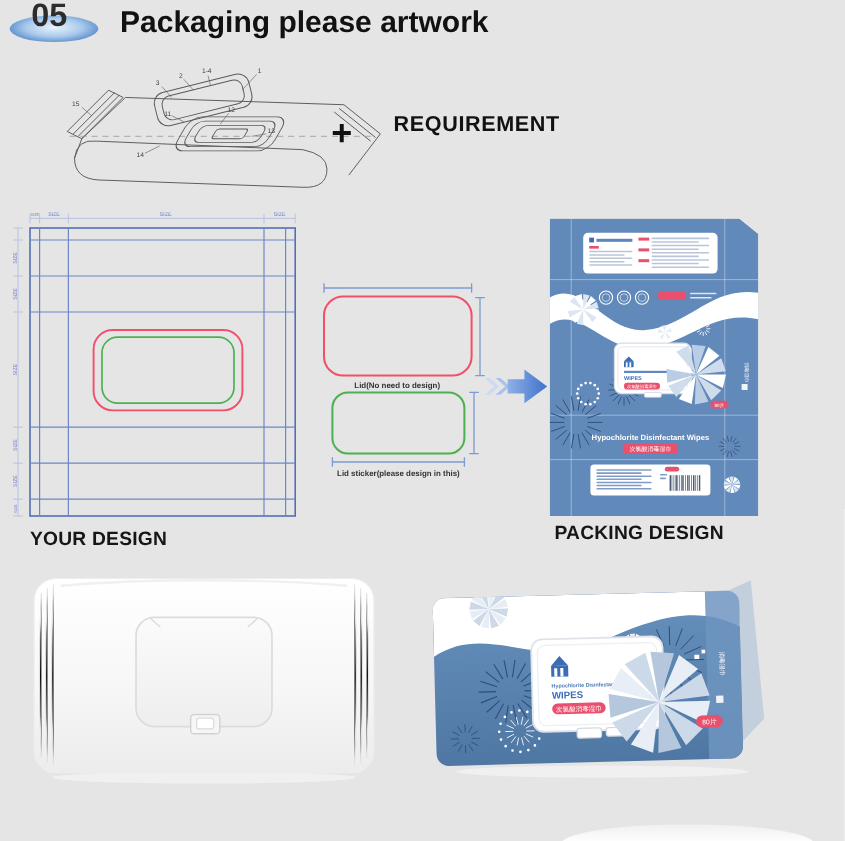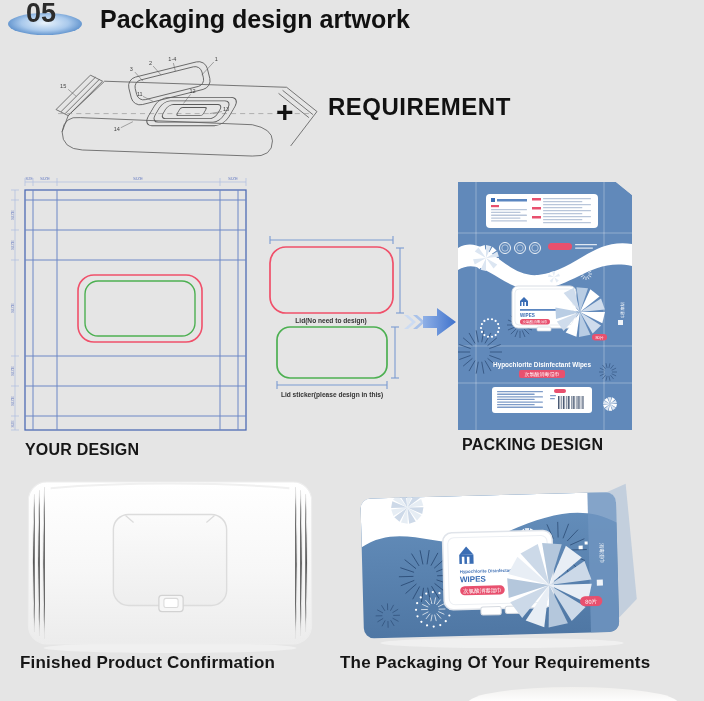--- a/index.html
+++ b/index.html
@@ -5,35 +5,35 @@
   html,body{margin:0;padding:0;background:#fff;}
   #stage{position:relative;width:704px;height:701px;background:#e5e5e5;overflow:hidden;
          font-family:"Liberation Sans",sans-serif;}
   .abs{position:absolute;}
   .caption{color:#161616;font-weight:600;letter-spacing:.2px;}
   #step-ellipse{left:8px;top:13px;width:74px;height:22px;border-radius:50%;
     background:radial-gradient(ellipse at 50% 45%, #e9f3fc 0%, #a9c9ec 45%, #4f86c6 80%, #2f63a6 100%);}
   #step-number{left:26px;top:-2px;font-size:27px;font-weight:600;color:#2c2c2c;}
   #page-title{left:100px;top:5px;font-size:25px;font-weight:700;color:#111;}
   #plus-sign{left:276px;top:95px;font-size:30px;font-weight:700;color:#111;}
-  #requirement-label{left:328px;top:93px;font-size:24px;font-weight:700;color:#111;letter-spacing:.5px;}
+  #requirement-label{left:328px;top:93px;font-size:18px;font-weight:700;color:#111;letter-spacing:.5px;}
   .cap-sm{font-size:16px;}
   .cap-lg{font-size:17px;}
   #bottom-blob{left:468px;top:687px;width:210px;height:16px;border-radius:50% 50% 0 0/100% 100% 0 0;
     background:linear-gradient(#f1f0ee,#fff);}
   svg text{font-family:"Liberation Sans",sans-serif;}
 </style>
 </head>
 <body>
 
 <div id="stage">
 
   <div class="abs" id="step-ellipse"></div>
   <div class="abs" id="step-number">05</div>
-  <div class="abs" id="page-title">Packaging design artwork</div>
+  <div class="abs" id="page-title">Packaging please artwork</div>
 
   <svg class="abs" style="left:52px;top:52px" width="268" height="108" viewBox="0 0 265 105">
     <g fill="none" stroke="#5a5a5a" stroke-width="0.8">
 
       <path d="M4,56 L38,22 L50,28 L16,62 Z"></path>
       <path d="M9,58 L43,24"></path>
         <path d="M13,60 L47,26"></path>
 
       <path d="M16,62 L52,28 L232,34"></path>
       <path d="M232,34 L262,58"></path>
@@ -453,21 +453,20 @@
         <path d="M272,11 C274,60 274,114 272,161"></path>
     </g>
     <path d="M30,12 C100,6 196,6 266,12" fill="none" stroke="#f0f0f0" stroke-width="2"></path>
     <g>
       <rect x="92" y="38" width="112" height="90" rx="15" fill="url(#gl)" stroke="#dcdcdc" stroke-width="1.4"></rect>
       <path d="M104,39 L112,46 M184,46 L192,39" fill="none" stroke="#dcdcdc" stroke-width="1.2"></path>
       <rect x="137" y="118" width="24" height="16" rx="3" fill="#f6f6f6" stroke="#d2d2d2" stroke-width="1.2"></rect>
       <rect x="142" y="121" width="14" height="9" rx="2" fill="#ffffff" stroke="#dadada" stroke-width="1"></rect>
     </g>
   </svg>
-  <div class="abs caption cap-lg" style="left:20px;top:653px;width:290px">Finished Product Confirmation</div>
 
   <svg class="abs" style="left:350px;top:480px" width="300" height="172" viewBox="0 0 296 168">
     <defs>
       <linearGradient id="gb" x1="0" y1="0" x2="0" y2="1">
         <stop offset="0" stop-color="#6690bd"></stop>
           <stop offset="1" stop-color="#4f77a4"></stop>
       </linearGradient>
       <clipPath id="packclip">
           <rect x="12" y="14" width="252" height="138" rx="10"></rect>
         </clipPath>
@@ -621,16 +620,15 @@
           <path d="M196,104 L155.70129510819112,92.16723261265997 L165.3833176483007,75.24902155099508 Z" fill="#e8eef5"></path>
           <path d="M196,104 L168.49584917429803,72.25851787712116 L185.78756029938117,63.26050963302039 Z" fill="#ccd9e8"></path>
           <path d="M196,104 L190.02277679252202,62.427499441000826 L209.43418039775733,64.20649805507799 Z" fill="#b4c7dc"></path>
           <path d="M196,104 L213.44743054607926,65.79545619511023 L228.81554314122832,77.78664217719935 Z" fill="#e8eef5"></path>
           <path d="M196,104 L231.3326483789096,81.29308566686487 L237.77820280090737,99.68934219332415 Z" fill="#ccd9e8"></path>
         </g>
       <rect x="226" y="116" width="22" height="10" rx="5" fill="#e8506e"></rect>
       <text x="237" y="123.4" text-anchor="middle" font-size="5.6" fill="#ffffff">80片</text>
     </g>
   </svg>
-  <div class="abs caption cap-lg" style="left:340px;top:653px;width:320px">The Packaging Of Your Requirements</div>
 
   <div class="abs" id="bottom-blob"></div>
 </div>
 
 </body></html>

